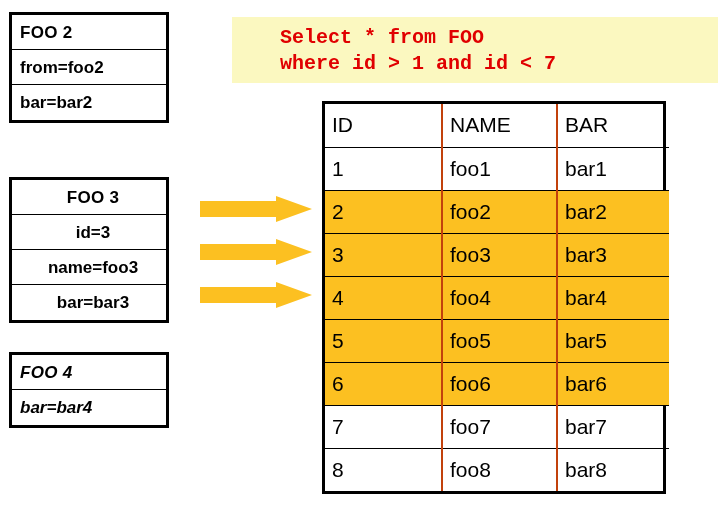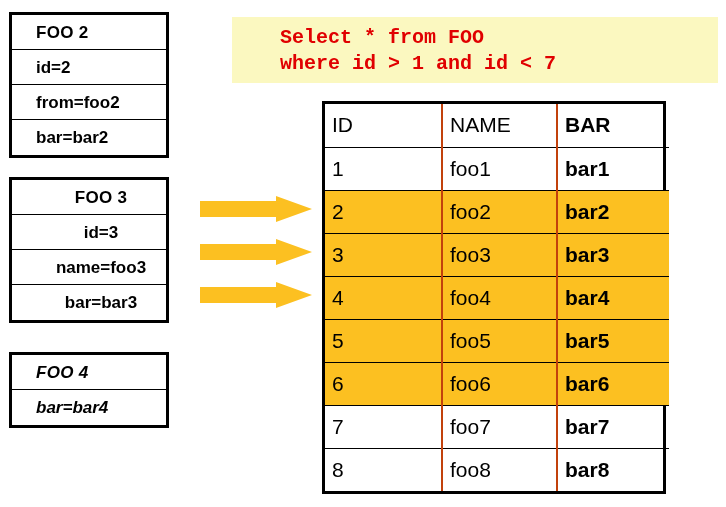--- a/index.html
+++ b/index.html
@@ -22,21 +22,21 @@
     width: 160px;
     border: 3px solid #000000;
     background: #ffffff;
     box-sizing: border-box;
   }
   .entity-box .row {
     height: 35px;
     line-height: 35px;
     border-bottom: 1px solid #000000;
     box-sizing: border-box;
-    padding-left: 24px;
+    padding-left: 8px;
     font-size: 17px;
     font-weight: bold;
     color: #000000;
     white-space: nowrap;
     overflow: hidden;
   }
   .entity-box .row:last-child {
     border-bottom: none;
   }
   .entity-box .row.title {
@@ -108,35 +108,33 @@
     text-align: left;
     font-size: 21px;
     font-weight: normal;
     color: #000000;
     box-sizing: border-box;
     white-space: nowrap;
     overflow: hidden;
   }
   #result-table td:last-child, #result-table th:last-child {
     border-right: none;
-    font-weight: bold;
   }
   #result-table tr:last-child td {
     border-bottom: none;
   }
   #result-table tr.highlight td {
     background: #FCC021;
   }
 </style>
 </head>
 <body>
 
 <div class="entity-box" id="entity-box-0">
   <div class="row title">FOO 2</div>
-  <div class="row">id=2</div>
   <div class="row">from=foo2</div>
   <div class="row">bar=bar2</div>
 </div>
 
 <div class="entity-box" id="entity-box-1">
   <div class="row title">FOO 3</div>
   <div class="row">id=3</div>
   <div class="row">name=foo3</div>
   <div class="row">bar=bar3</div>
 </div>

